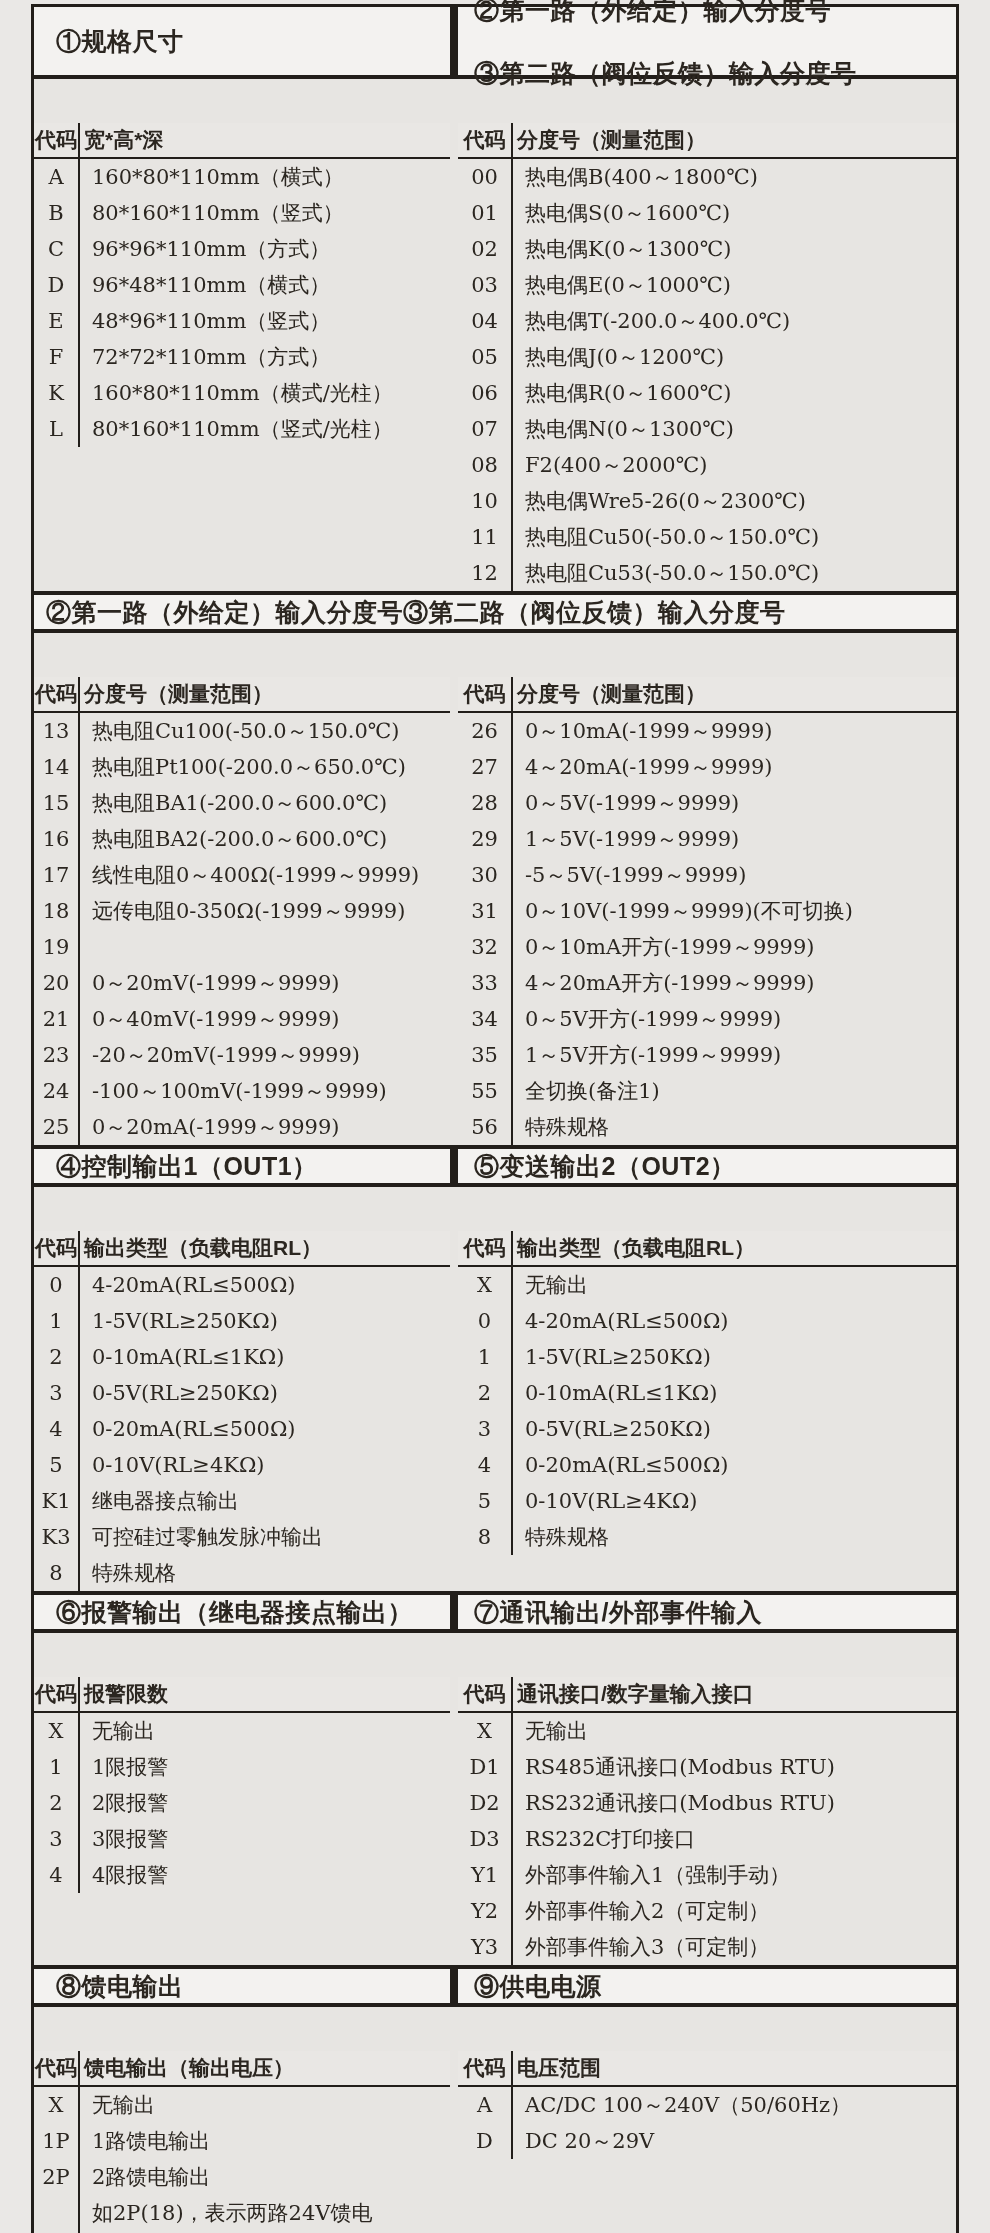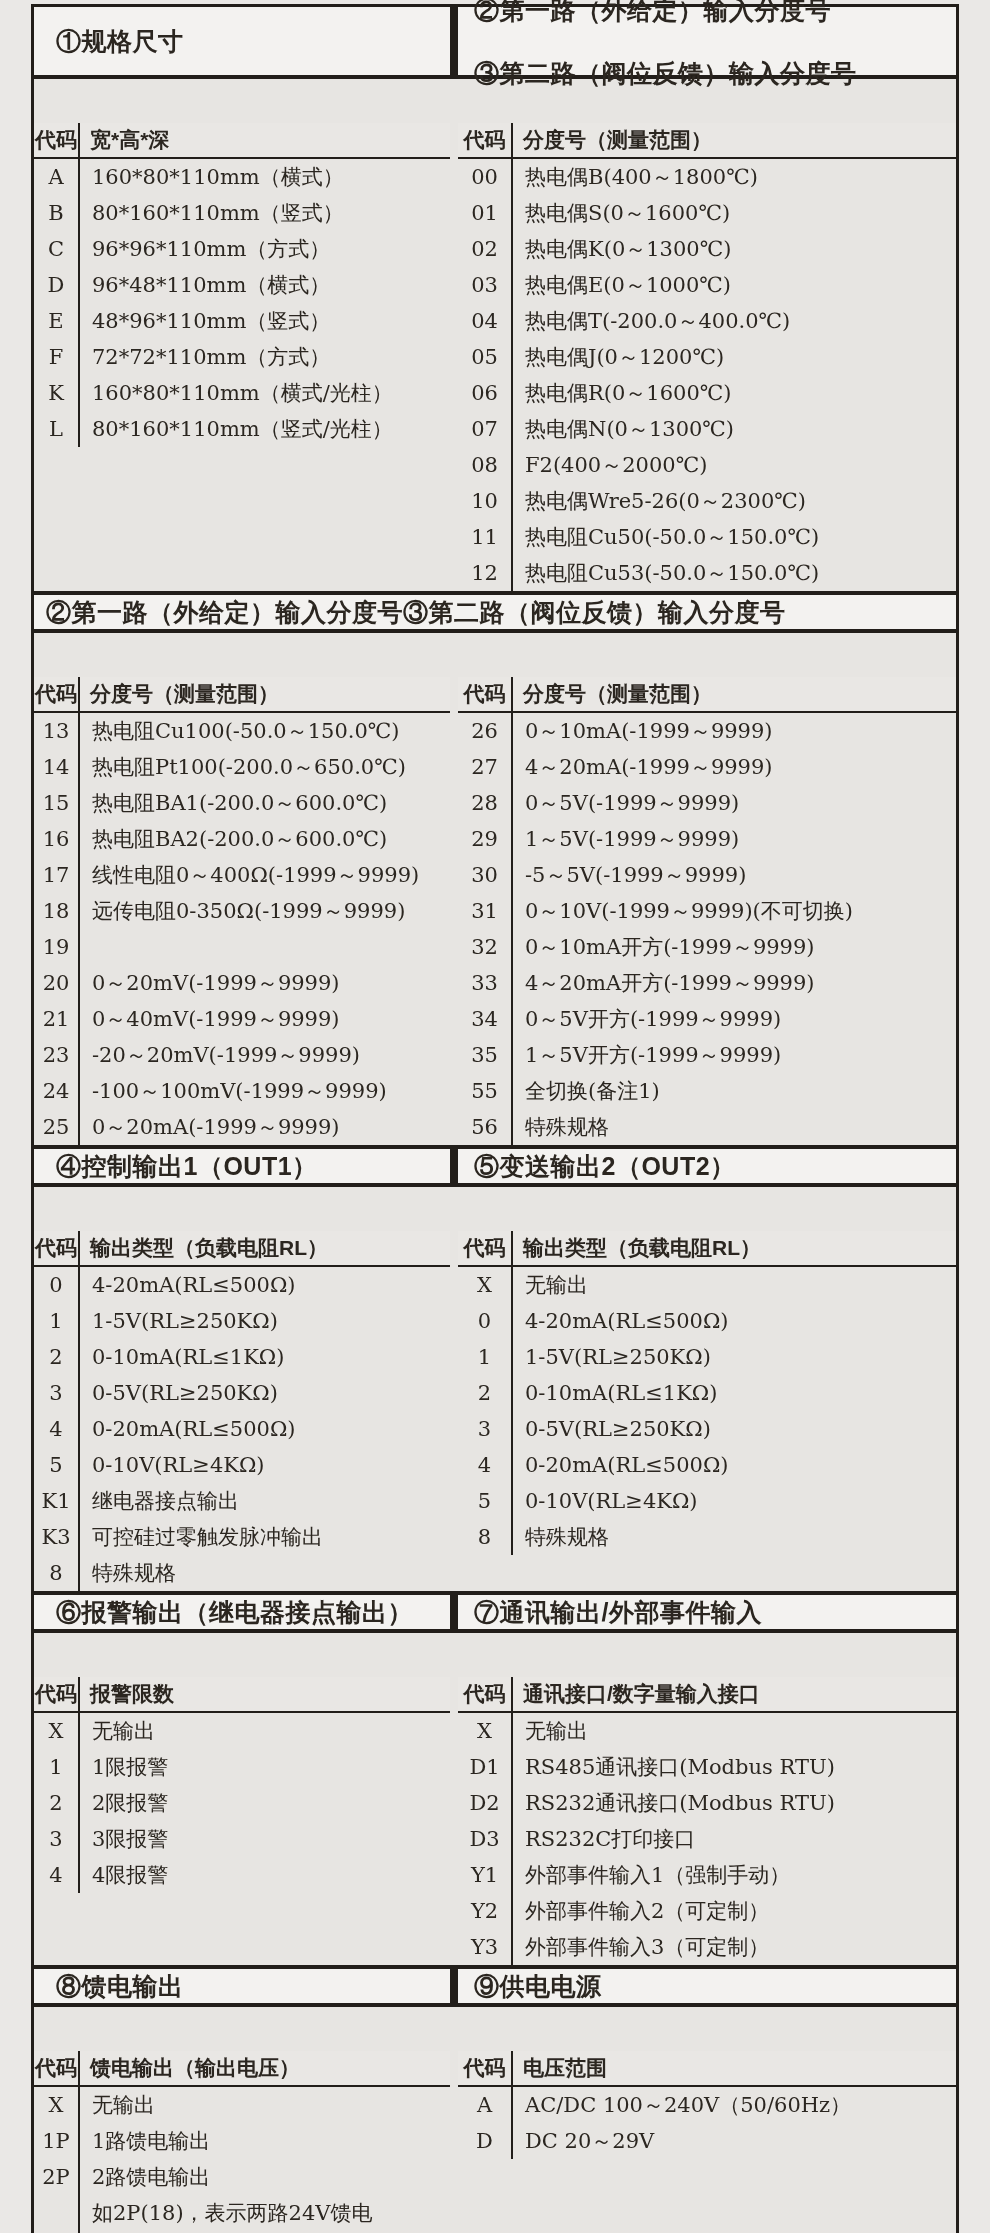--- a/index.html
+++ b/index.html
@@ -99,21 +99,21 @@
     background: var(--header-bg);
     border-bottom: 2px solid var(--border);
     font-weight: bold;
   }
   .header-row .code-cell,
   .header-row .desc-cell {
     font-family: "Liberation Sans", sans-serif;
     font-size: 21px;
     font-weight: bold;
   }
-  .header-row .desc-cell { padding-left: 10px; }
+  .header-row .desc-cell { padding-left: 4px; }
   
   .note-row {
     display: flex;
     align-items: center;
     height: 42px;
     padding-left: 22px;
     background: var(--cell-bg);
     font-family: "DejaVu Serif", serif;
     font-size: 22px;
   }

